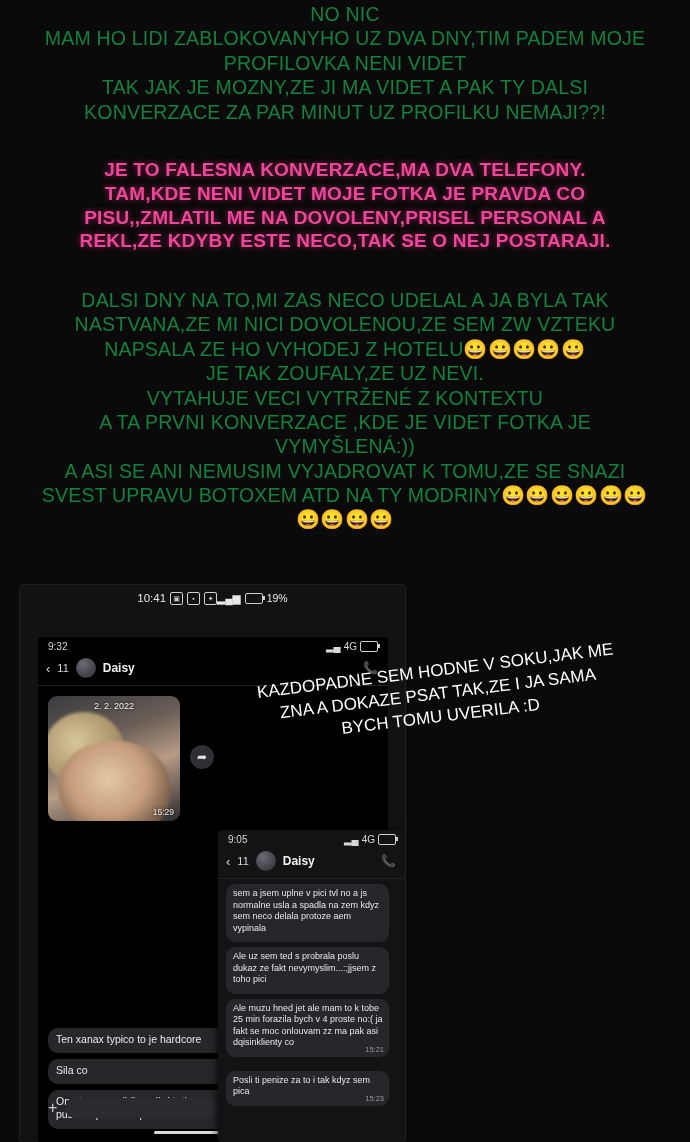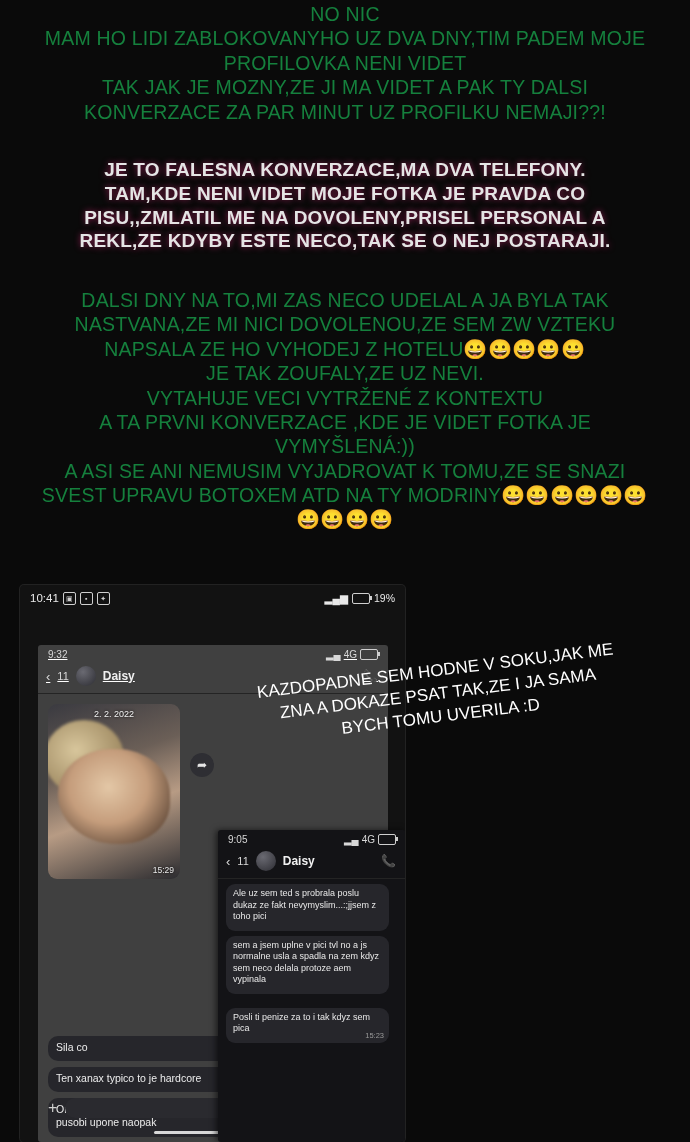--- a/index.html
+++ b/index.html
@@ -21,21 +21,21 @@
     background: #0a0a0a;
   }
 
   .text-block {
     text-align: center;
     line-height: 1.25;
     letter-spacing: 0.2px;
   }
 
   .white { color: #15803d; }
-  .pink  { color: #e5e5e5; text-shadow: 0 0 6px rgba(255,45,138,0.55); }
+  .pink  { color: #ec4899; text-shadow: 0 0 6px rgba(255,45,138,0.55); }
 
   #para-intro {
     position: absolute;
     top: 2px;
     left: 40px;
     width: 610px;
     font-size: 19.5px;
   }
   #para-pink {
     position: absolute;
@@ -84,21 +84,21 @@
     height: 557px;
     background: #121212;
     border-radius: 4px;
     overflow: hidden;
     box-shadow: 0 0 0 1px #222;
   }
   .shot-statusbar {
     height: 26px;
     display: flex;
     align-items: center;
-    justify-content: space-between;
+    justify-content: center;
     padding: 0 10px;
     font-size: 11.5px;
     color: #e8e8e8;
   }
   .sb-left { display: flex; align-items: center; gap: 4px; }
   .sb-right { display: flex; align-items: center; gap: 4px; font-size: 10.5px; }
   .sb-ic {
     display: inline-block;
     width: 11px; height: 11px;
     border: 1px solid #cfcfcf;
@@ -120,26 +120,25 @@
     position: absolute;
     right: -3px; top: 2px;
     width: 2px; height: 4px;
     background: #cfcfcf;
   }
 
   
   #inner-chat-1 {
     position: absolute;
     left: 18px;
-    top: 60px;
+    top: 52px;
     width: 350px;
     bottom: 0;
-    background: #404040;
+    background: #000000;
     border-radius: 3px;
-    text-decoration: underline;
   }
   .mini-status {
     display: flex; align-items: center; justify-content: space-between;
     padding: 4px 10px 2px 10px;
     font-size: 10px; color: #d8d8d8;
   }
   .chat-head {
     display: flex; align-items: center; gap: 7px;
     padding: 4px 10px 7px 8px;
     border-bottom: 1px solid #242424;
@@ -152,21 +151,21 @@
     width: 20px; height: 20px; border-radius: 50%;
     background: radial-gradient(circle at 35% 30%, #6a6a72, #2c2c32);
     flex: 0 0 auto;
   }
   .chat-name { font-size: 12px; color: #f0f0f0; font-weight: 600; }
   .call-ic { margin-left: auto; font-size: 12px; color: #7ab6ff; }
 
   .photo-bubble {
     position: relative;
     margin: 10px 0 16px 10px;
-    width: 132px; height: 175px;
+    width: 132px; height: 125px;
     border-radius: 9px;
     overflow: hidden;
     background: linear-gradient(160deg, #3a3a40 0%, #6b5f57 35%, #b79b84 60%, #2c2c30 100%);
   }
   .photo-face {
     position: absolute;
     left: 10px; top: 45px;
     width: 112px; height: 95px;
     border-radius: 50% 50% 45% 55%;
     background: radial-gradient(ellipse at 45% 40%, #e3c7a6 0%, #c59d7c 45%, #6b5240 80%);
@@ -328,25 +327,25 @@
       <div class="photo-bubble">
         <div class="photo-hair"></div>
         <div class="photo-face"></div>
         <div class="photo-date">2. 2. 2022</div>
         <div class="photo-time">15:29</div>
       </div>
       <div class="fwd-ic">➦</div>
 
       <div style="position:absolute; left:0; top:385px; right:0;">
         <div class="msg">
-          <span>Sila co</span>
+          <span>Ten xanax typico to je hardcore</span>
           <span class="t">15:26</span>
         </div>
         <div class="msg">
-          <span>Ten xanax typico to je hardcore</span>
+          <span>Sila co</span>
           <span class="t">15:26</span>
         </div>
         <div class="msg">
           <span>Ono to pry na lidi s adhd totiz pusobi upone naopak</span>
           <span class="t">15:26</span>
         </div>
 
       </div>
 
       <div class="composer">
@@ -370,26 +369,30 @@
 
       <div class="chat-head">
         <span class="chev">‹</span>
         <span class="unread">11</span>
         <span class="avatar"></span>
         <span class="chat-name">Daisy</span>
         <span class="call-ic">📞</span>
       </div>
 
       <div class="msg2">
+        <span>sem a jsem uplne v pici tvl no a js normalne usla a spadla na zem kdyz sem neco delala protoze aem vypinala</span>
+        <span class="t"></span>
+      </div>
+      <div class="msg2">
         <span>Ale uz sem ted s probrala poslu dukaz ze fakt nevymyslim...:;jjsem z toho pici</span>
         <span class="t"></span>
       </div>
       <div class="msg2">
-        <span>sem a jsem uplne v pici tvl no a js normalne usla a spadla na zem kdyz sem neco delala protoze aem vypinala</span>
-        <span class="t"></span>
+        <span>Ale muzu hned jet ale mam to k tobe 25 min forazila bych v 4 proste no:( ja fakt se moc onlouvam zz ma pak asi dqisinklienty co</span>
+        <span class="t">15:21</span>
       </div>
       <div class="msg2" style="margin-top:14px;">
         <span>Posli ti penize za to i tak kdyz sem pica</span>
         <span class="t">15:23</span>
       </div>
     </div>
 
   </div>
 </div>
 

